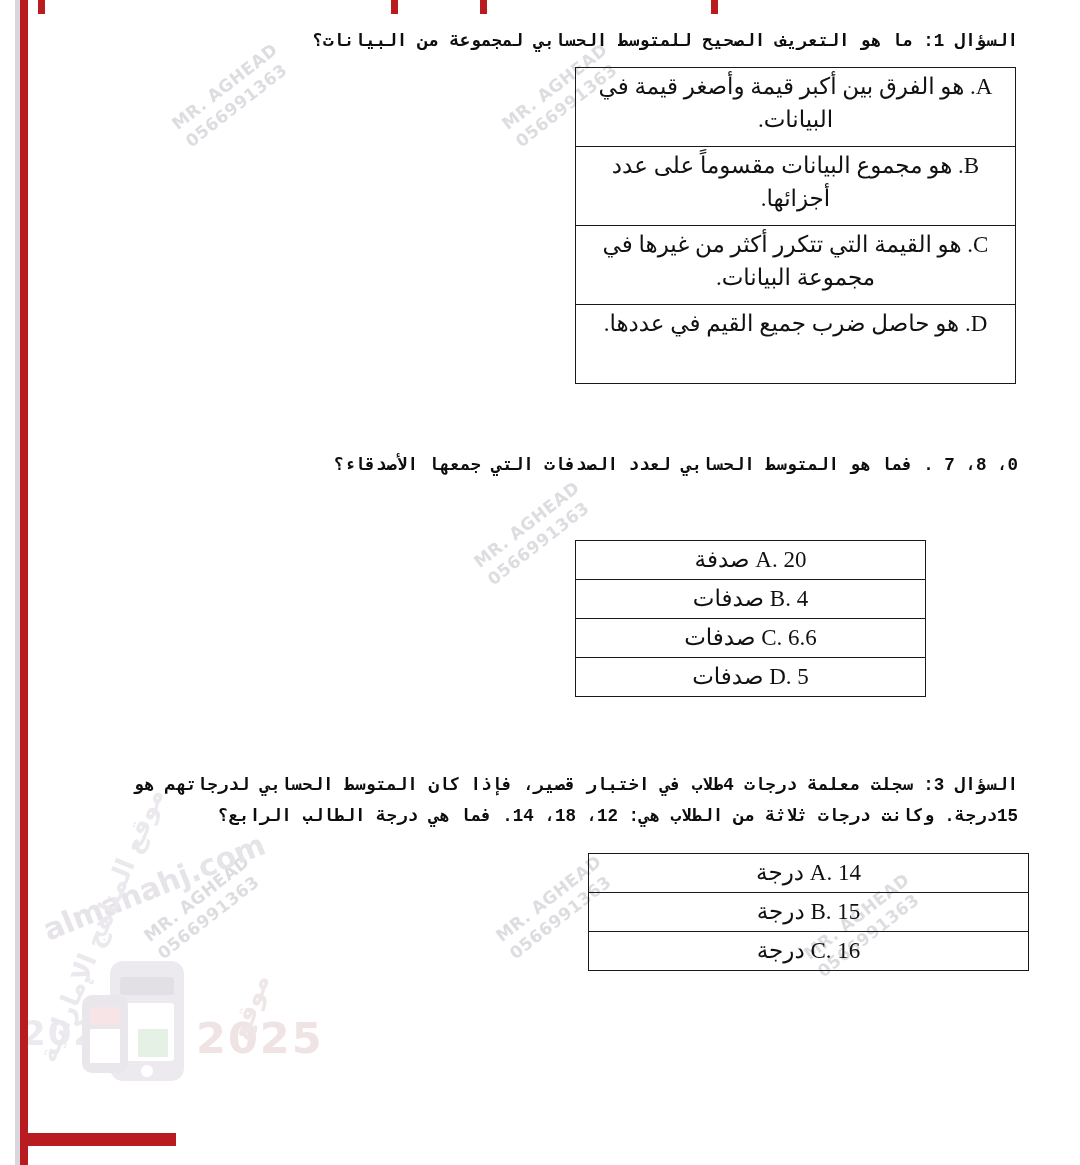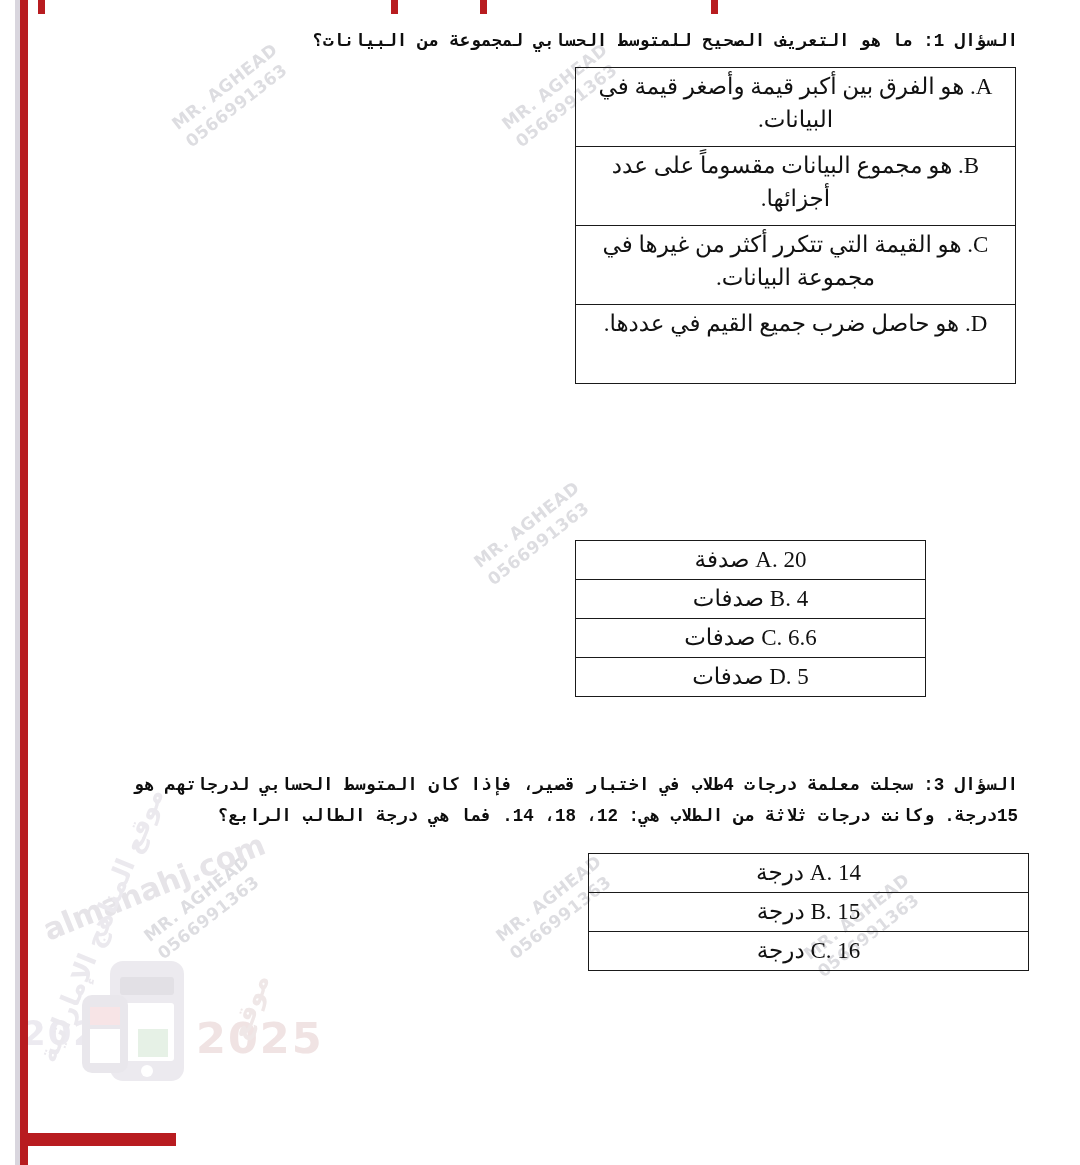--- a/index.html
+++ b/index.html
@@ -255,20 +255,21 @@
     <tr>
       <td>C. هو القيمة التي تتكرر أكثر من غيرها في مجموعة البيانات.</td>
     </tr>
     <tr>
       <td>D. هو حاصل ضرب جميع القيم في عددها.</td>
     </tr>
   </tbody>
     </table>
 
   <div class="qblock" style="right:62px; top:450px; width:962px;">
+    <div class="qtext">0، 8، 7 . فما هو المتوسط الحسابي لعدد الصدفات التي جمعها الأصدقاء؟</div>
   </div>
   <table class="opts one-line" style="position:absolute; left:575px; top:540px; width:351px;">
     <tbody>
         <tr>
       <td>A. 20 صدفة</td>
     </tr>
     <tr>
       <td>B. 4 صدفات</td>
     </tr>
     <tr>

